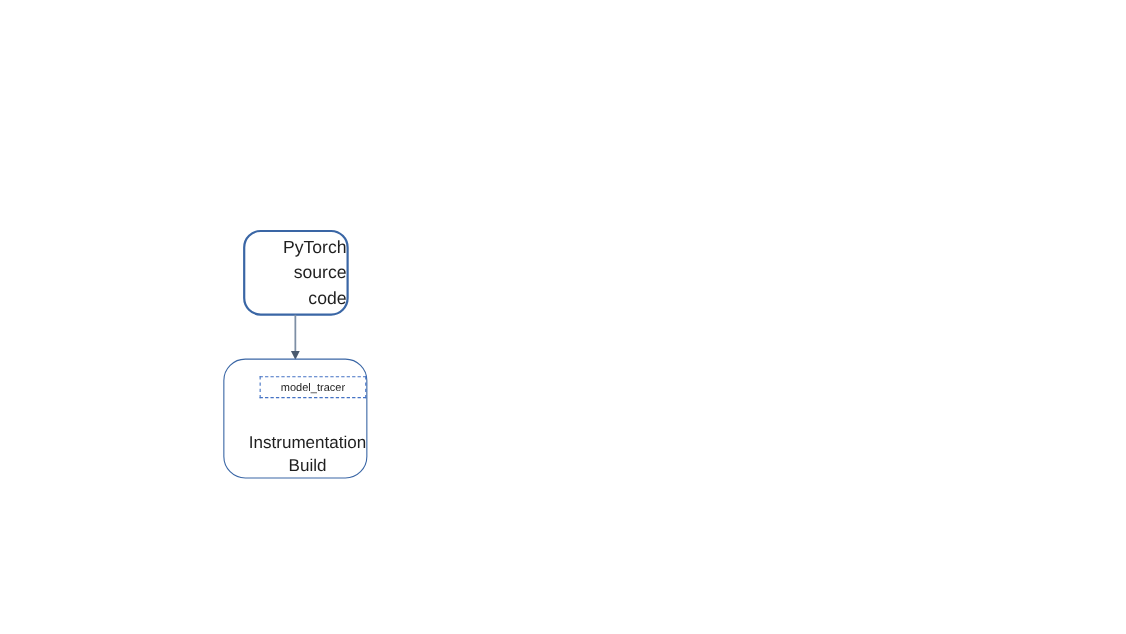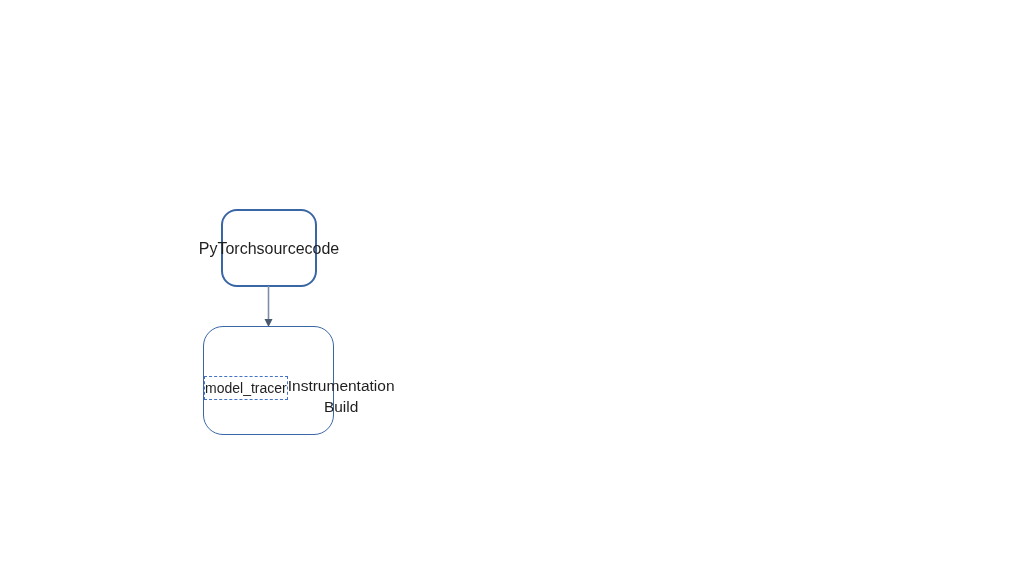--- a/index.html
+++ b/index.html
@@ -21,22 +21,22 @@
     position: relative;
     width: 1024px; height: 576px;
     background: var(--bg);
   }
   .node {
     position: absolute;
     background: var(--bg);
     border-style: solid;
     border-color: var(--node-border);
     display: flex;
-    flex-direction: row;
-    align-items: center;
+    flex-direction: column;
+    align-items: flex-end;
     justify-content: center;
     color: var(--text);
   }
   .node-source {
     left: 221px; top: 209px;
     width: 96px; height: 78px;
     border-width: 2px;
     border-radius: 16px;
   }
   .node-source .node-line {
@@ -54,21 +54,21 @@
   }
   .module-box {
     margin-top: 15px;
     width: 97px; height: 24px;
     border: 1.5px dashed var(--dashed-border);
     display: flex;
     align-items: center;
     justify-content: center;
   }
   .module-box .module-label {
-    font-size: 14px;
+    font-size: 10px;
     color: var(--text);
     white-space: nowrap;
   }
   .node-build .build-label {
     margin-top: 30px;
     text-align: center;
   }
   .node-build .node-line {
     font-size: 15.5px;
     line-height: 21px;

